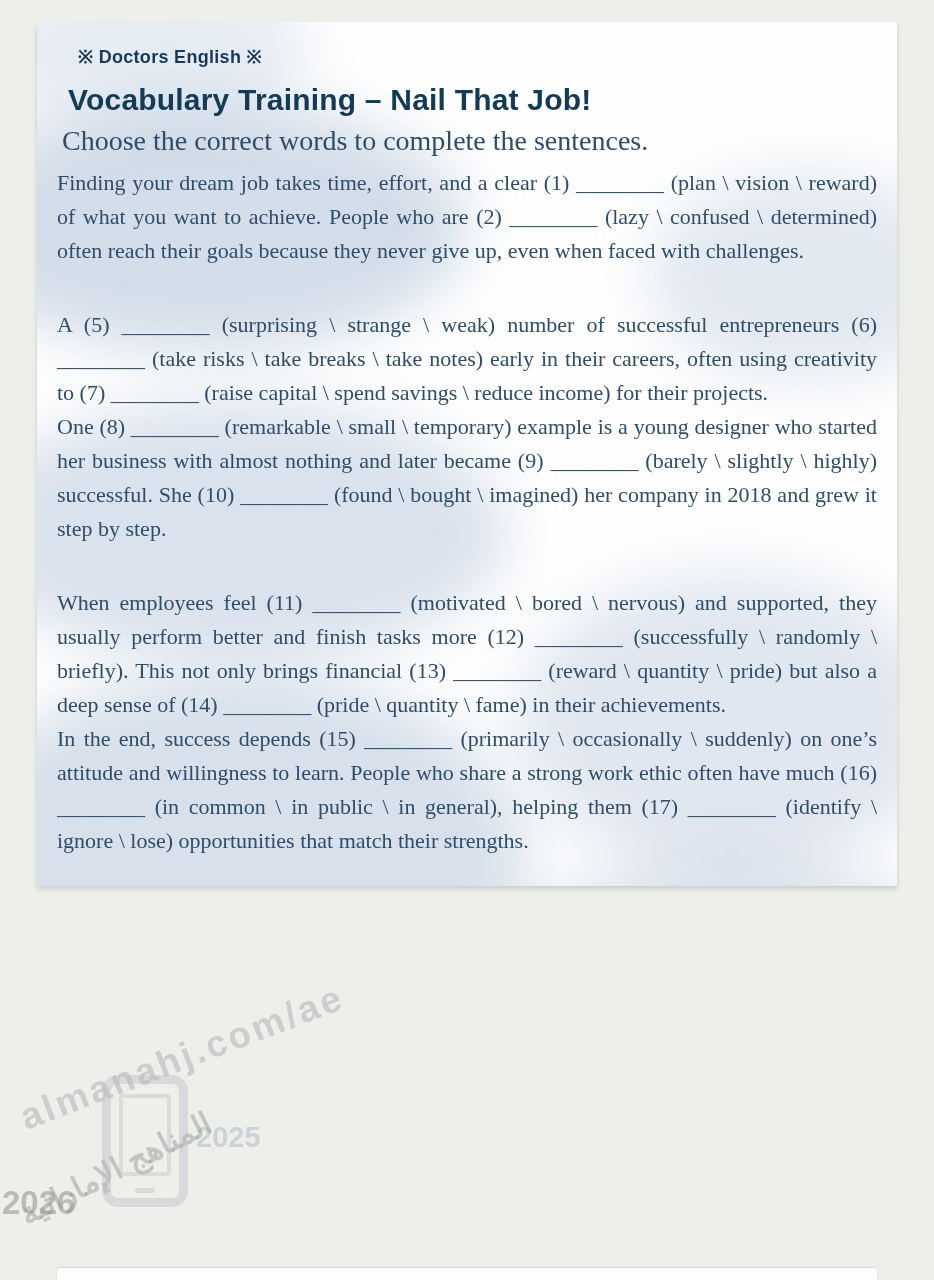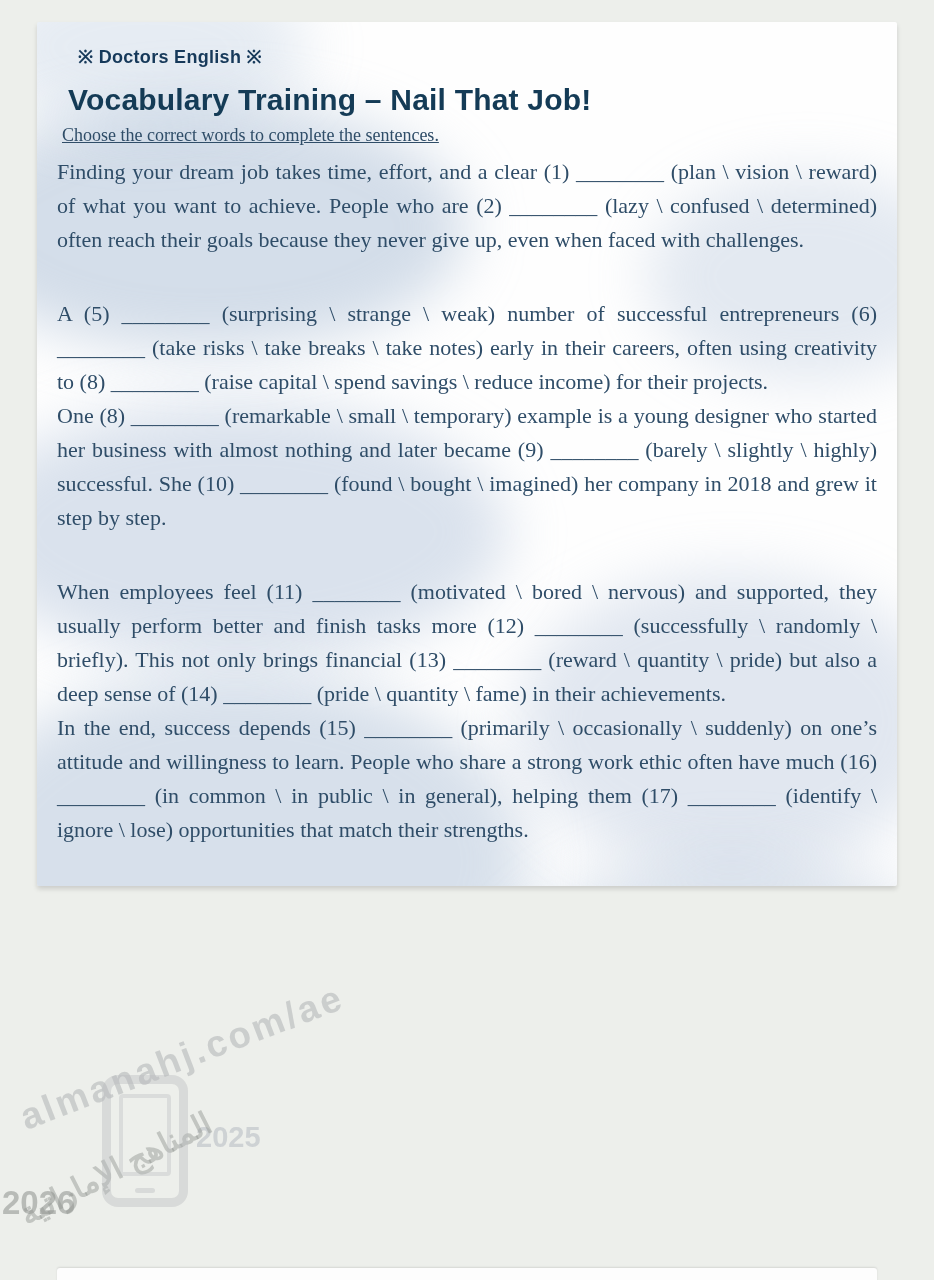--- a/index.html
+++ b/index.html
@@ -62,22 +62,21 @@
     font-size: 30px;
     font-weight: 700;
     letter-spacing: 0.2px;
     color: #143b56;
   }
 
   .serif { font-family: "Liberation Serif", serif; color: #2f4d68; }
 
   .instructions {
     margin: 8px 0 0 5px;
-    font-size: 18px;
-    text-decoration: underline;
+    font-size: 28px;
   }
 
   .exercise { margin-top: 9px; }
   .exercise p {
     font-size: 22px;
     line-height: 34px;
     text-align: justify;
   }
   .exercise p.group-start { margin-top: 40px; }
 
@@ -189,21 +188,21 @@
 
     <div class="content">
       <div class="brand">※ Doctors English ※</div>
 
       <h1 class="title">Vocabulary Training – Nail That Job!</h1>
 
       <p class="instructions serif">Choose the correct words to complete the sentences.</p>
 
       <div class="exercise serif">
         <p>Finding your dream job takes time, effort, and a clear (1) ________ (plan \ vision \ reward) of what you want to achieve. People who are (2) ________ (lazy \ confused \ determined) often reach their goals because they never give up, even when faced with challenges.</p>
-        <p class="group-start">A (5) ________ (surprising \ strange \ weak) number of successful entrepreneurs (6) ________ (take risks \ take breaks \ take notes) early in their careers, often using creativity to (8) ________ (raise capital \ spend savings \ reduce income) for their projects.</p>
+        <p class="group-start">A (5) ________ (surprising \ strange \ weak) number of successful entrepreneurs (6) ________ (take risks \ take breaks \ take notes) early in their careers, often using creativity to (7) ________ (raise capital \ spend savings \ reduce income) for their projects.</p>
         <p>One (8) ________ (remarkable \ small \ temporary) example is a young designer who started her business with almost nothing and later became (9) ________ (barely \ slightly \ highly) successful. She (10) ________ (found \ bought \ imagined) her company in 2018 and grew it step by step.</p>
         <p class="group-start">When employees feel (11) ________ (motivated \ bored \ nervous) and supported, they usually perform better and finish tasks more (12) ________ (successfully \ randomly \ briefly). This not only brings financial (13) ________ (reward \ quantity \ pride) but also a deep sense of (14) ________ (pride \ quantity \ fame) in their achievements.</p>
         <p>In the end, success depends (15) ________ (primarily \ occasionally \ suddenly) on one’s attitude and willingness to learn. People who share a strong work ethic often have much (16) ________ (in common \ in public \ in general), helping them (17) ________ (identify \ ignore \ lose) opportunities that match their strengths.</p>
       </div>
 
       <div class="answers">
         <div class="answers-heading">
           <span class="check-box">✓</span>
           <h2>Correct Answers:</h2>
         </div>

